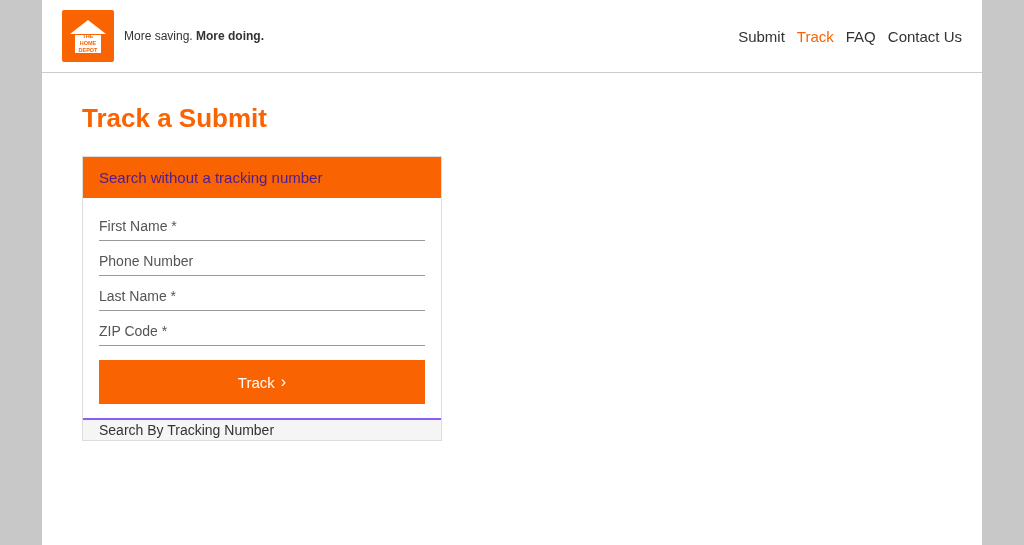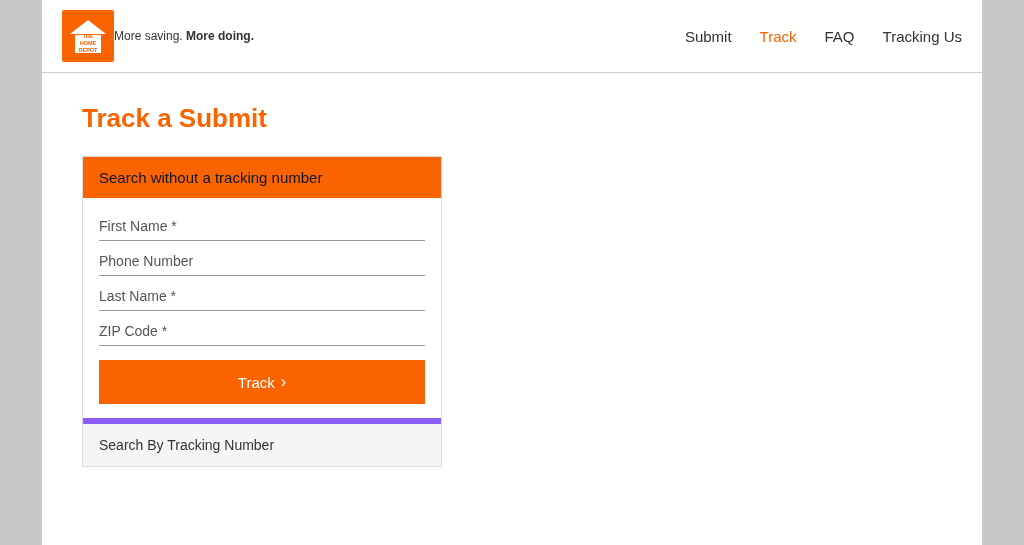--- a/index.html
+++ b/index.html
@@ -20,20 +20,21 @@
     .header {
       display: flex;
       align-items: center;
       justify-content: space-between;
       padding: 10px 20px;
       border-bottom: 1px solid #cccccc;
     }
     .logo-area {
       display: flex;
       align-items: center;
+      gap: 10px;
     }
     .logo-box {
       background: #f96302;
       width: 52px;
       height: 52px;
       display: flex;
       align-items: center;
       justify-content: center;
       border-radius: 2px;
       position: relative;
@@ -65,21 +66,21 @@
     .tagline {
       font-size: 12px;
       color: #333;
     }
     .tagline strong {
       font-weight: bold;
     }
     .nav {
       display: flex;
       align-items: center;
-      gap: 28px;
+      gap: 12px;
     }
     .nav-item {
       font-size: 15px;
       color: #333;
       cursor: pointer;
       text-decoration: none;
     }
     .nav-item.active {
       color: #f96302;
       font-weight: normal;
@@ -95,21 +96,21 @@
       margin-bottom: 22px;
     }
     
     .form-card {
       border: 1px solid #dddddd;
       width: 360px;
       overflow: hidden;
     }
     .form-card-header {
       background: #f96302;
-      color: #0f172a;
+      color: #4c1d95;
       padding: 12px 16px;
       font-size: 15px;
     }
     .form-card-body {
       padding: 10px 16px 14px;
       background: white;
     }
     .form-field {
       margin-bottom: 2px;
     }
@@ -138,22 +139,22 @@
       display: flex;
       align-items: center;
       justify-content: center;
       gap: 6px;
     }
     .arrow-icon {
       font-size: 16px;
     }
     .form-card-footer {
       background: #f5f5f5;
-      border-top: 6px solid #8b5cf6;
-      padding: 13px 16px;
+      border-top: 2px solid #8b5cf6;
+      padding: 2px 16px;
       font-size: 14px;
       color: #333;
       cursor: pointer;
     }
   </style>
 </head>
 <body>
 
 <div class="page-container">
 
@@ -170,21 +171,21 @@
             </div>
           </div>
         </div>
       </div>
       <span class="tagline">More saving. <strong>More doing.</strong></span>
     </div>
     <nav class="nav">
       <a class="nav-item">Submit</a>
       <a class="nav-item active">Track</a>
       <a class="nav-item">FAQ</a>
-      <a class="nav-item">Tracking Us</a>
+      <a class="nav-item">Contact Us</a>
     </nav>
   </div>
 
   <div class="main-content">
     <h1 class="page-title">Track a Submit</h1>
 
     <div class="form-card">
 
       <div class="form-card-header">
         <span>Search without a tracking number</span>

